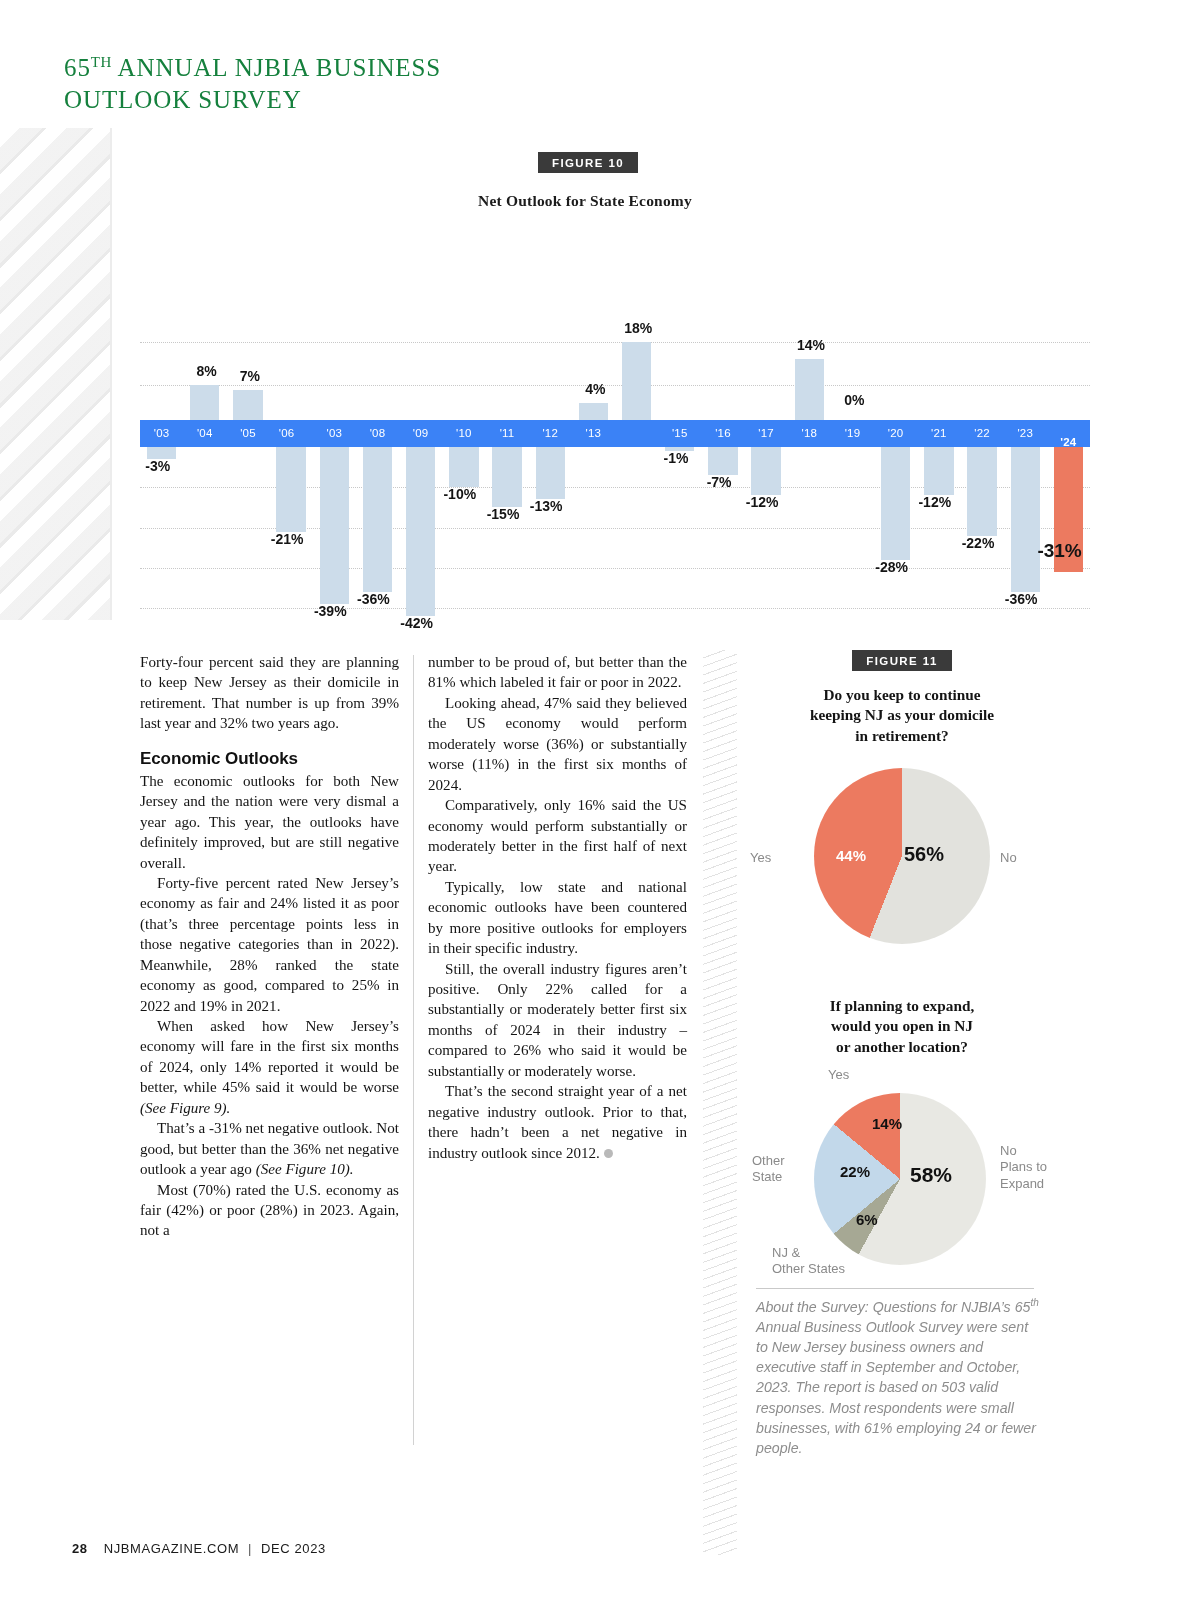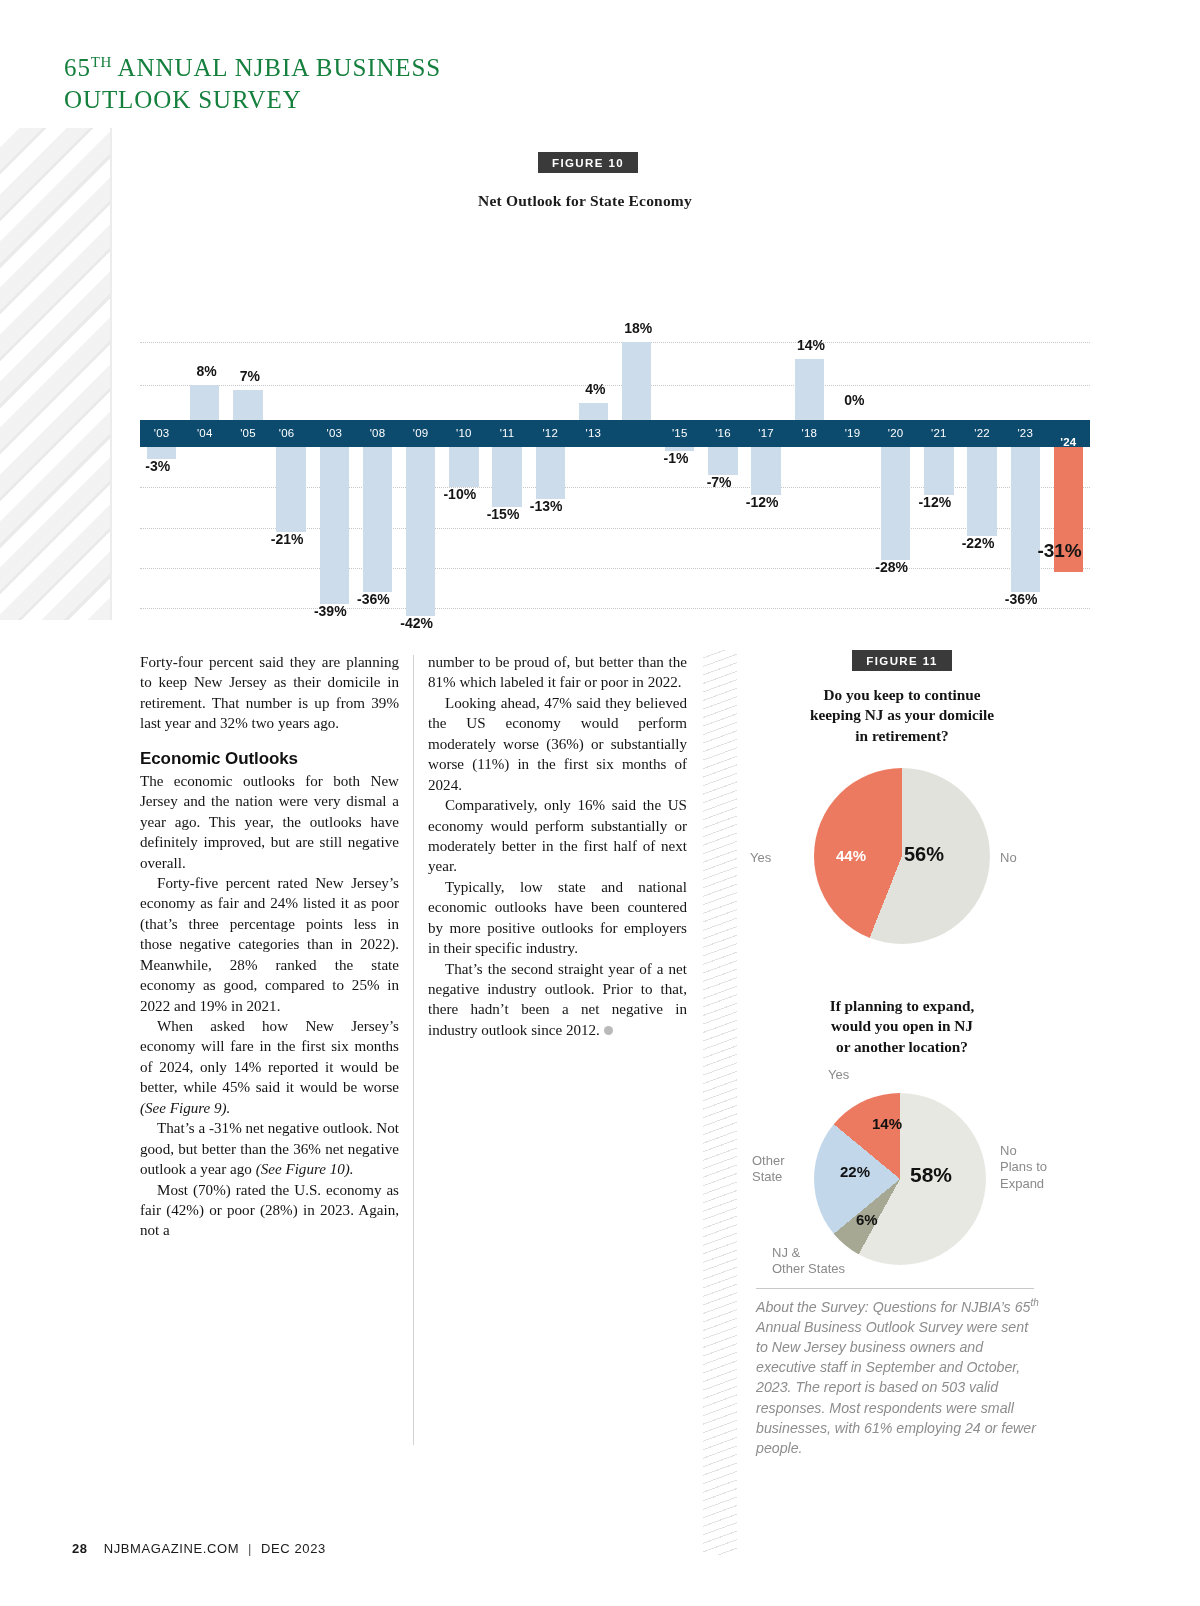--- a/index.html
+++ b/index.html
@@ -80,21 +80,21 @@
   #chart-area {
     position: absolute;
     left: 140px; top: 75px;
     width: 950px; height: 380px;
   }
   
   #axis-band {
     position: absolute;
     left: 0; top: 195px;
     width: 950px; height: 27px;
-    background: #0c4a6e;
+    background: #3b82f6;
     z-index: 5;
   }
   .axis-tick {
     position: absolute;
     top: 0; height: 27px;
     line-height: 27px;
     text-align: center;
     color: #ffffff;
     font-family: "Liberation Sans", sans-serif;
     font-size: 11.5px;
@@ -358,20 +358,21 @@
   <p><span>When asked how New Jersey’s economy will fare in the first six months of 2024, only 14% reported it would be better, while 45% said it would be worse </span><i>(See Figure 9).</i></p>
   <p><span>That’s a -31% net negative outlook. Not good, but better than the 36% net negative outlook a year ago </span><i>(See Figure 10).</i></p>
   <p>Most (70%) rated the U.S. economy as fair (42%) or poor (28%) in 2023. Again, not a</p>
 </div>
 
 <div class="col" id="col2">
   <p class="noindent">number to be proud of, but better than the 81% which labeled it fair or poor in 2022.</p>
   <p>Looking ahead, 47% said they believed the US economy would perform moderately worse (36%) or substantially worse (11%) in the first six months of 2024.</p>
   <p>Comparatively, only 16% said the US economy would perform substantially or moderately better in the first half of next year.</p>
   <p>Typically, low state and national economic outlooks have been countered by more positive outlooks for employers in their specific industry.</p>
+  <p>Still, the overall industry figures aren’t positive. Only 22% called for a substantially or moderately better first six months of 2024 in their industry – compared to 26% who said it would be substantially or moderately worse.</p>
   <p><span>That’s the second straight year of a net negative industry outlook. Prior to that, there hadn’t been a net negative in industry outlook since 2012.</span><span id="endmark"></span></p>
 </div>
 
 <div id="side-rule"></div>
 
 <div id="figure11">
   <div id="fig11-badge-wrap">
     <span class="fig-badge">FIGURE 11</span>
   </div>
 

